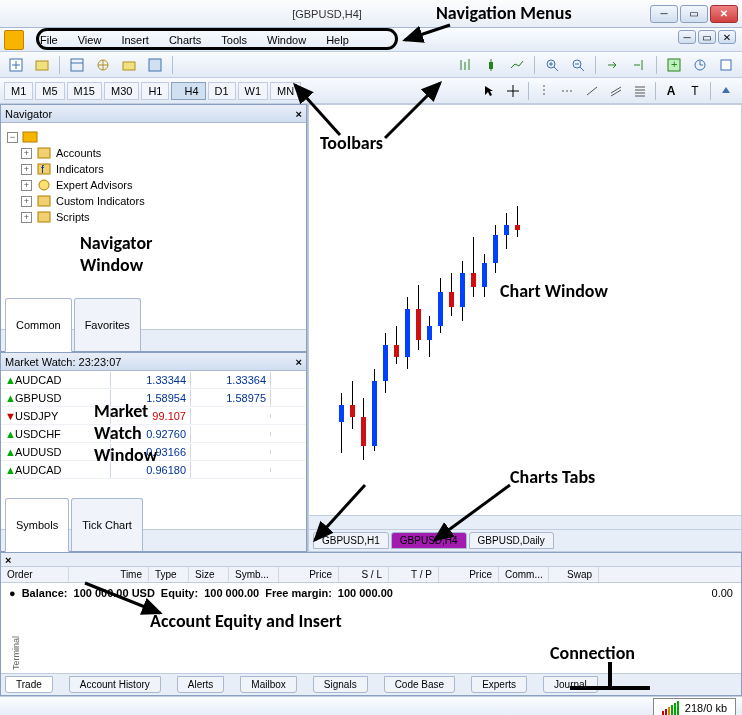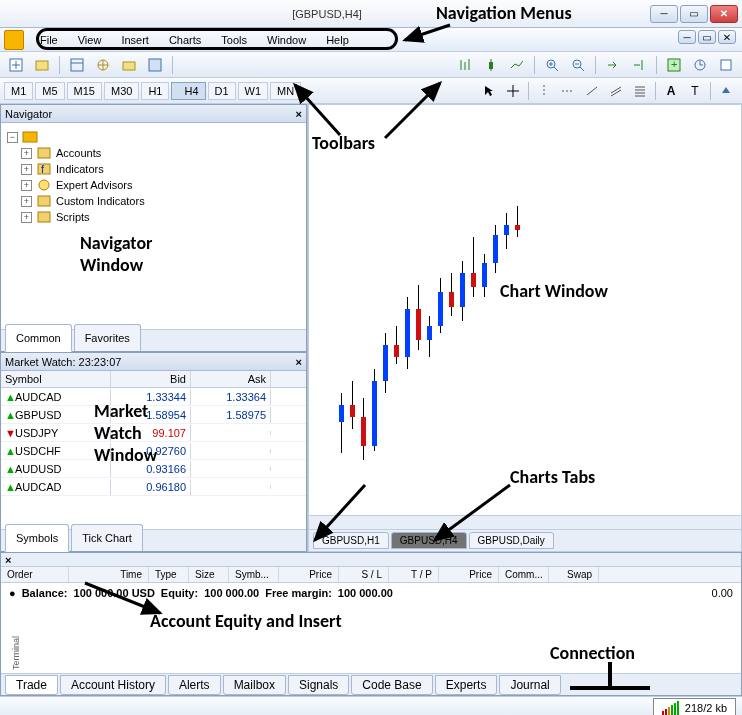--- a/index.html
+++ b/index.html
@@ -24,45 +24,45 @@
 .left-col { width: 308px; display: flex; flex-direction: column; border-right: 1px solid #b0c0d0; }
 .panel { background: #fff; border: 1px solid #8aa0c0; margin: 0; display: flex; flex-direction: column; }
 .panel-header { height: 18px; background: linear-gradient(#e8eef7,#d0def0); display: flex; align-items: center; padding: 0 4px; font-size: 11px; border-bottom: 1px solid #a7b8d0; }
 .panel-close { margin-left: auto; cursor: pointer; font-weight: bold; }
 .nav-panel { flex: 1; }
 .nav-body { padding: 6px; flex: 1; overflow: auto; position: relative; }
 .tree-item { display: flex; align-items: center; padding: 1px 0; }
 .tree-plus { width: 11px; height: 11px; border: 1px solid #888; display: flex; align-items: center; justify-content: center; font-size: 9px; margin-right: 4px; color: #555; }
 .tree-icon { width: 16px; height: 14px; margin-right: 4px; }
 .tab-strip { height: 22px; display: flex; align-items: flex-end; background: #e8eef7; border-top: 1px solid #c0cde0; padding-left: 4px; }
-.tab { padding: 7px 10px; border: 1px solid #a7b8d0; background: #f0f4fa; border-bottom: none; margin-right: 2px; border-radius: 3px 3px 0 0; cursor: pointer; font-size: 11px; }
+.tab { padding: 20px 10px; border: 1px solid #a7b8d0; background: #f0f4fa; border-bottom: none; margin-right: 2px; border-radius: 3px 3px 0 0; cursor: pointer; font-size: 11px; }
 .tab-active { background: #fff; border-bottom: 1px solid #fff; position: relative; top: 1px; }
 .mw-panel { height: 200px; }
 .mw-grid { flex: 1; overflow: hidden; }
 .mw-header { display: flex; background: #f0f4fa; border-bottom: 1px solid #c0cde0; }
 .mw-col { padding: 2px 4px; border-right: 1px solid #d0d8e4; }
 .mw-sym { width: 110px; } .mw-bid { width: 80px; text-align: right; } .mw-ask { width: 80px; text-align: right; }
 .mw-row { display: flex; border-bottom: 1px solid #eef2f8; height: 18px; align-items: center; }
 .mw-row .mw-sym { display: flex; align-items: center; }
 .mw-arrow { width: 10px; text-align: center; }
 .up { color: #0a0; } .down { color: #c00; }
 .bid { color: #003399; } .bid-red { color: #c00; }
 .chart-area { flex: 1; background: #fff; position: relative; border: 1px solid #c0cde0; }
 .chart-canvas { position: absolute; inset: 0; }
 .chart-tabs { position: absolute; bottom: 0; left: 0; right: 0; height: 22px; display: flex; align-items: center; background: #e8eef7; border-top: 1px solid #c0cde0; padding-left: 4px; gap: 2px; }
 .ctab { padding: 2px 8px; border: 1px solid #a7b8d0; background: #f0f4fa; border-radius: 3px 3px 0 0; font-size: 10px; cursor: pointer; }
-.ctab-active { background: #737373; }
+.ctab-active { background: #a21caf; }
 .scroll-h { position: absolute; bottom: 22px; left: 0; right: 0; height: 14px; background: #e8eef7; border-top: 1px solid #c0cde0; }
 .terminal { height: 144px; border: 1px solid #8aa0c0; background: #fff; display: flex; flex-direction: column; }
 .term-head { display: flex; background: #f0f4fa; border-bottom: 1px solid #c0cde0; }
 .term-col { padding: 2px 6px; border-right: 1px solid #d0d8e4; font-size: 10px; }
 .term-body { flex: 1; padding: 4px 8px; position: relative; }
 .balance-line { display: flex; gap: 6px; font-size: 11px; }
 .term-tabs { height: 22px; display: flex; align-items: center; background: #e8eef7; border-top: 1px solid #c0cde0; padding-left: 4px; }
-.term-tab { padding: 2px 10px; border: 1px solid #a7b8d0; background: #f0f4fa; margin-right: 2px; border-radius: 0 0 3px 3px; font-size: 12px; cursor: pointer; }
+.term-tab { padding: 2px 10px; border: 1px solid #a7b8d0; background: #f0f4fa; margin-right: 16px; border-radius: 0 0 3px 3px; font-size: 10px; cursor: pointer; }
 .term-tab-active { background: #fff; }
 .statusbar { height: 22px; background: linear-gradient(#fafcff,#e4ecf7); border-top: 1px solid #c0cde0; display: flex; align-items: center; padding: 0 6px; }
 .conn-box { margin-left: auto; border: 1px solid #888; padding: 2px 8px; display: flex; align-items: center; gap: 6px; background: #fff; }
 .conn-bars { display: flex; align-items: flex-end; gap: 1px; }
 .conn-bars span { width: 2px; background: #0a0; }
 .annotation { position: absolute; font-family: Calibri, sans-serif; font-size: 18px; font-weight: bold; color: #000; pointer-events: none; z-index: 100; }
 .arrow { position: absolute; pointer-events: none; z-index: 99; }
 svg { display: block; }
 .term-label { position: absolute; left: -2px; top: 50%; transform: rotate(-90deg) translateX(-20px); font-size: 9px; color: #666; }
 .candle { position: absolute; }
@@ -341,25 +341,20 @@
         <div class="tab">Favorites</div>
       </div>
     </div>
 
     <div class="panel mw-panel">
       <div class="panel-header">
         <span>Market Watch: 23:23:07</span>
         <span class="panel-close">×</span>
       </div>
       <div class="mw-grid">
-        <div class="mw-header">
-          <div class="mw-col mw-sym">Symbol</div>
-          <div class="mw-col mw-bid">Bid</div>
-          <div class="mw-col mw-ask">Ask</div>
-        </div>
         <div id="mw-rows">
             <div class="mw-row">
               <div class="mw-col mw-sym">
                 <span class="mw-arrow up">▲</span>
                 <span>AUDCAD</span>
               </div>
               <div class="mw-col mw-bid bid">1.33344</div>
               <div class="mw-col mw-ask bid">1.33364</div>
             </div>
             <div class="mw-row">
@@ -536,26 +531,26 @@
 <div class="statusbar">
   <div class="conn-box">
     <div class="conn-bars">
       <span style="height:4px;background:#c00"></span>
         <span style="height:6px;background:#c00"></span>
         <span style="height:8px;background:#c80"></span>
         <span style="height:10px"></span>
         <span style="height:12px"></span>
         <span style="height:14px"></span>
     </div>
-    <span>218/2 kb</span>
+    <span>218/0 kb</span>
   </div>
 </div>
 
 <div class="annotation" style="top:2px;left:436px">Navigation Menus</div>
-<div class="annotation" style="top:132px;left:312px">Toolbars</div>
+<div class="annotation" style="top:132px;left:320px">Toolbars</div>
 <div class="annotation" style="top:232px;left:80px;white-space:pre-line">Navigator
 Window</div>
 <div class="annotation" style="top:280px;left:500px">Chart Window</div>
 <div class="annotation" style="top:400px;left:94px;white-space:pre-line">Market
 Watch
 Window</div>
 <div class="annotation" style="top:466px;left:510px">Charts Tabs</div>
 <div class="annotation" style="top:610px;left:150px">Account Equity and Insert</div>
 <div class="annotation" style="top:642px;left:550px">Connection</div>
 

